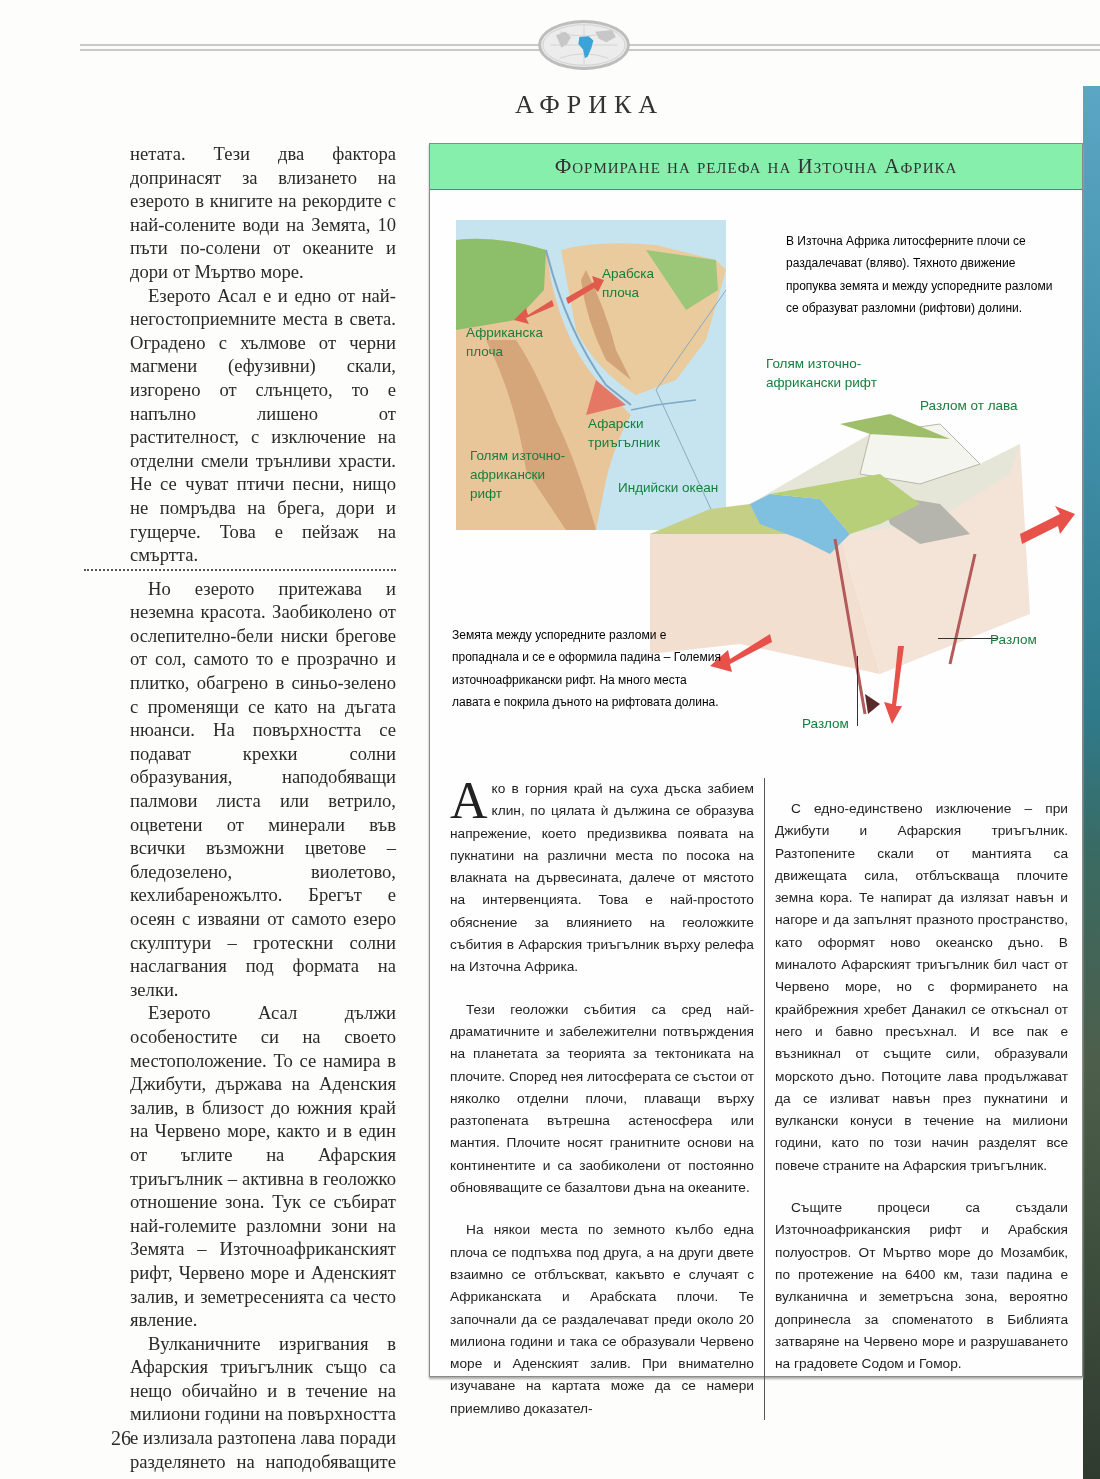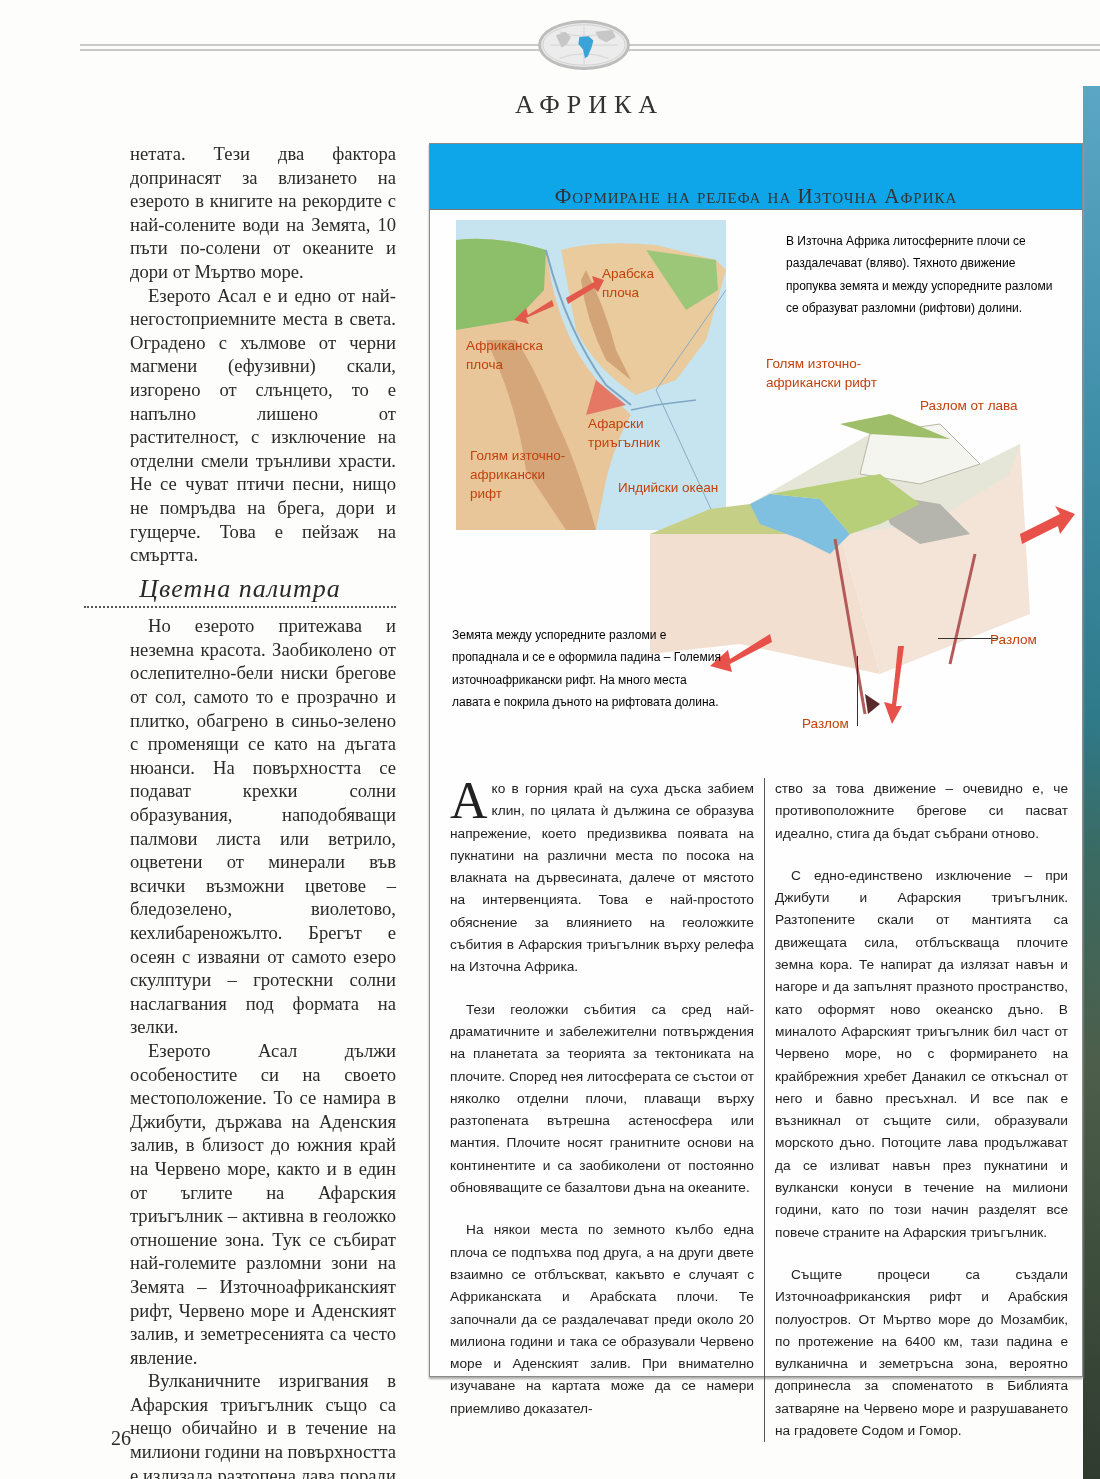--- a/index.html
+++ b/index.html
@@ -11,25 +11,25 @@
   .globe svg { width: 100%; height: 100%; }
   .section-title { position: absolute; left: 515px; top: 90px; font-size: 26px; letter-spacing: 7px; color: #333; font-family: Liberation Serif, serif; }
   .photo-strip { position: absolute; left: 1083px; top: 86px; width: 17px; height: 1400px; background: linear-gradient(to bottom, #5aa6c4 0%, #3f8ea8 25%, #2f7a8a 45%, #3a6a62 55%, #4d5e4a 70%, #3d4d3c 85%, #2f3a2f 100%); }
   .page-num { position: absolute; left: 83px; top: 1427px; font-size: 20px; margin-left: 28px; }
   .left-col { position: absolute; left: 84px; top: 142px; width: 312px; font-size: 18.6px; line-height: 23.6px; text-align: justify; }
   .left-col p { text-indent: 0; margin-left: 46px; }
   .left-col p.ind { text-indent: 18px; }
   .subhead { font-style: italic; font-size: 26px; text-align: center; margin: 10px 0 4px; letter-spacing: 1px; }
   .dots { border-bottom: 2px dotted #555; margin-bottom: 6px; height: 4px; }
   .box { position: absolute; left: 429px; top: 143px; width: 654px; height: 1234px; border: 1px solid #8a8a8a; background: #fefefe; box-shadow: 0 2px 2px #aaa; }
-  .box-title-bar { height: 66px; background: #0ea5e9; border-bottom: 1px solid #777; display: flex; align-items: flex-end; justify-content: center; }
+  .box-title-bar { height: 46px; background: #86efac; border-bottom: 1px solid #777; display: flex; align-items: center; justify-content: center; }
   .box-title { font-family: "Liberation Serif", serif; font-size: 21px; letter-spacing: 1px; color: #333; font-variant: small-caps; }
   .map { position: absolute; left: 26px; top: 76px; width: 270px; height: 310px; background: #bfe0ee; overflow: hidden; }
   .map svg { width: 100%; height: 100%; }
-  .lbl { position: absolute; font-family: "Liberation Sans", sans-serif; font-size: 13.5px; line-height: 19px; color: #c2410c; }
+  .lbl { position: absolute; font-family: "Liberation Sans", sans-serif; font-size: 13.5px; line-height: 19px; color: #15803d; }
   .diagram { position: absolute; left: 190px; top: 270px; width: 460px; height: 340px; }
   .diagram svg { width: 100%; height: 100%; }
   .caption { position: absolute; font-family: "Liberation Sans", sans-serif; font-size: 12px; line-height: 22.4px; color: #000000; }
   .body-cols { position: absolute; top: 634px; left: 20px; right: 14px; display: flex; }
   .bcol { width: 305px; font-family: "Liberation Sans", sans-serif; font-size: 13.7px; line-height: 22.3px; text-align: justify; color: #222; }
   .bcol p.ind { text-indent: 16px; margin-top: 20px; }
   .bcol.c2 { margin-left: 10px; padding-left: 10px; border-left: 1px solid #555; }
   .dropcap { float: left; font-family: "Liberation Serif", serif; font-size: 52px; line-height: 42px; margin: 2px 4px 0 0; }
   .leader { position: absolute; background: #333; }
 </style>
@@ -48,21 +48,20 @@
     <path d="M58 10 l18 -2 l4 8 l-10 6 l-8 -4 z" fill="#c7c7c7"></path>
     <path d="M41 16 l10 -1 l5 5 l-2 8 l-4 10 l-3 2 l-2 -10 l-5 -6 z" fill="#3aa3d8"></path>
   </svg>
 </div>
 <div class="section-title">АФРИКА</div>
 <div class="photo-strip"></div>
 
 <div class="left-col">
   <p>нетата. Тези два фактора допринасят за влизането на езерото в книгите на рекордите с най-солените води на Земята, 10 пъти по-солени от океаните и дори от Мъртво море.</p>
   <p class="ind">Езерото Асал е и едно от най-негостоприемните места в света. Оградено с хълмове от черни магмени (ефузивни) скали, изгорено от слънцето, то е напълно лишено от растителност, с изключение на отделни смели трънливи храсти. Не се чуват птичи песни, нищо не помръдва на брега, дори и гущерче. Това е пейзаж на смъртта.</p>
-  <div class="subhead">Цветна палитра</div>
   <div class="dots"></div>
   <p class="ind">Но езерото притежава и неземна красота. Заобиколено от ослепително-бели ниски брегове от сол, самото то е прозрачно и плитко, обагрено в синьо-зелено с променящи се като на дъгата нюанси. На повърхността се подават крехки солни образувания, наподобяващи палмови листа или ветрило, оцветени от минерали във всички възможни цветове – бледозелено, виолетово, кехлибареножълто. Брегът е осеян с изваяни от самото езеро скулптури – гротескни солни наслагвания под формата на зелки.</p>
   <p class="ind">Езерото Асал дължи особеностите си на своето местоположение. То се намира в Джибути, държава на Аденския залив, в близост до южния край на Червено море, както и в един от ъглите на Афарския триъгълник – активна в геоложко отношение зона. Тук се събират най-големите разломни зони на Земята – Източноафриканският рифт, Червено море и Аденският залив, и земетресенията са често явление.</p>
   <p class="ind">Вулканичните изригвания в Афарския триъгълник също са нещо обичайно и в течение на милиони години на повърхността е излизала разтопена лава поради разделянето на наподобяващите пъзел парчета земна кора. Подобни явления са характерни обикновено за морските дъна, например в Атлантическия океан, чието дъно непрекъснато се обновява по посока на Срединноокеанския хребет. Всъщност Афарският триъгълник също щеше да лежи под вълните, ако не беше хребетът Данакил, който преграждa като бариера пътя на Червено море. Затова за района е присъщо рядкото явление на сушата</p>
 </div>
 
 <div class="page-num">26</div>
 
 <div class="box">
   <div class="box-title-bar">
@@ -80,21 +79,21 @@
       <path d="M130 50 Q150 90 160 130 L175 160 L150 140 Q130 100 125 60 Z" fill="#d3a477"></path>
       <path d="M90 30 Q110 110 150 165 L175 185" stroke="#7fa8c4" stroke-width="2" fill="none"></path>
       <path d="M175 190 L200 185 L240 180" stroke="#7fa8c4" stroke-width="1.5" fill="none"></path>
       <polygon points="140,160 130,195 170,185" fill="#e46a5a" opacity="0.85"></polygon>
       <polygon points="110,78 138,62 136,56 148,60 142,72 138,68 112,84" fill="#e15a4c"></polygon>
       <polygon points="96,80 72,95 70,88 58,100 73,104 70,98 98,86" fill="#e15a4c"></polygon>
       <path d="M270 70 L200 170 L260 300" stroke="#8aaabf" stroke-width="1" fill="none"></path>
     </svg>
     <div class="lbl" style="left:146px;top:44px;white-space:pre">Арабска
 плоча</div>
-    <div class="lbl" style="left:10px;top:116px;white-space:pre">Африканска
+    <div class="lbl" style="left:10px;top:103px;white-space:pre">Африканска
 плоча</div>
     <div class="lbl" style="left:132px;top:194px;white-space:pre">Афарски
 триъгълник</div>
     <div class="lbl" style="left:14px;top:226px;white-space:pre">Голям източно-
 африкански
 рифт</div>
     <div class="lbl" style="left:162px;top:258px">Индийски океан</div>
   </div>
 
   <div class="caption" style="left:356px;top:86px;width:270px">В Източна Африка литосферните плочи се раздалечават (вляво). Тяхното движение пропуква земята и между успоредните разломи се образуват разломни (рифтови) долини.</div>
@@ -134,18 +133,17 @@
   <div class="leader" style="left:427px;top:512px;width:1px;height:70px"></div>
   <div class="lbl" style="left:372px;top:570px">Разлом</div>
 
   <div class="body-cols">
     <div class="bcol c1">
       <p><span class="dropcap">А</span><span>ко в горния край на суха дъска забием клин, по цялата ѝ дължина се образува напрежение, което предизвиква появата на пукнатини на различни места по посока на влакната на дървесината, далече от мястото на интервенцията. Това е най-простото обяснение за влиянието на геоложките събития в Афарския триъгълник върху релефа на Източна Африка.</span></p>
       <p class="ind">Тези геоложки събития са сред най-драматичните и забележителни потвърждения на планетата за теорията за тектониката на плочите. Според нея литосферата се състои от няколко отделни плочи, плаващи върху разтопената вътрешна астеносфера или мантия. Плочите носят гранитните основи на континентите и са заобиколени от постоянно обновяващите се базалтови дъна на океаните.</p>
       <p class="ind">На някои места по земното кълбо една плоча се подпъхва под друга, а на други двете взаимно се отблъскват, какъвто е случаят с Африканската и Арабската плочи. Те започнали да се раздалечават преди около 20 милиона години и така се образували Червено море и Аденският залив. При внимателно изучаване на картата може да се намери приемливо доказател-</p>
     </div>
     <div class="bcol c2">
-      <p>ство за това движение – очевидно е, че противоположните брегове си пасват идеално, стига да бъдат събрани отново.</p>
       <p class="ind">С едно-единствено изключение – при Джибути и Афарския триъгълник. Разтопените скали от мантията са движещата сила, отблъскваща плочите земна кора. Те напират да излязат навън и нагоре и да запълнят празното пространство, като оформят ново океанско дъно. В миналото Афарският триъгълник бил част от Червено море, но с формирането на крайбрежния хребет Данакил се откъснал от него и бавно пресъхнал. И все пак е възникнал от същите сили, образували морското дъно. Потоците лава продължават да се изливат навън през пукнатини и вулкански конуси в течение на милиони години, като по този начин разделят все повече страните на Афарския триъгълник.</p>
       <p class="ind">Същите процеси са създали Източноафриканския рифт и Арабския полуостров. От Мъртво море до Мозамбик, по протежение на 6400 км, тази падина е вулканична и земетръсна зона, вероятно допринесла за споменатото в Библията затваряне на Червено море и разрушаването на градовете Содом и Гомор.</p>
     </div>
   </div>
 </div>
 
 </body></html>

